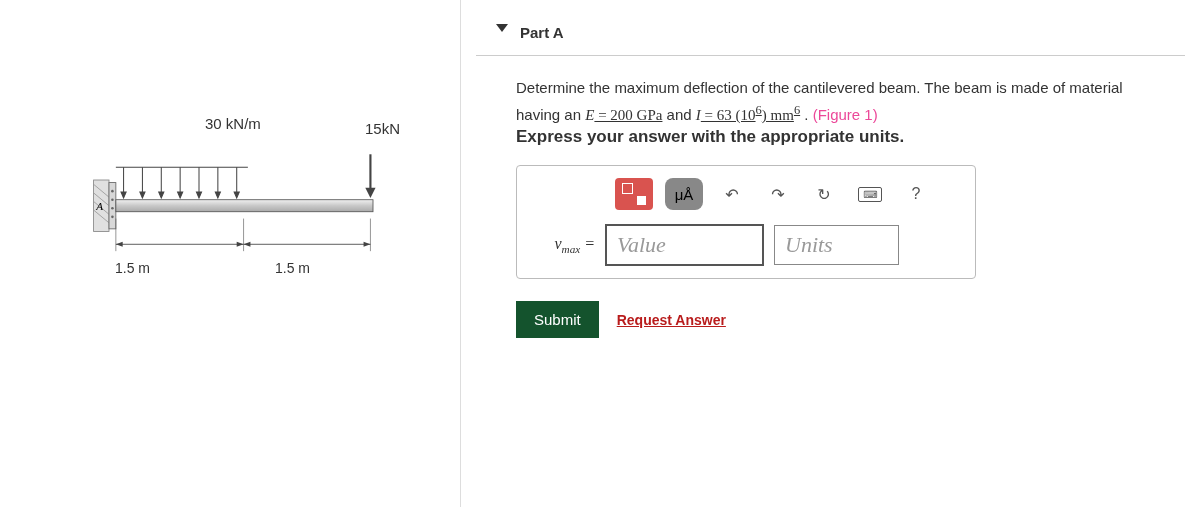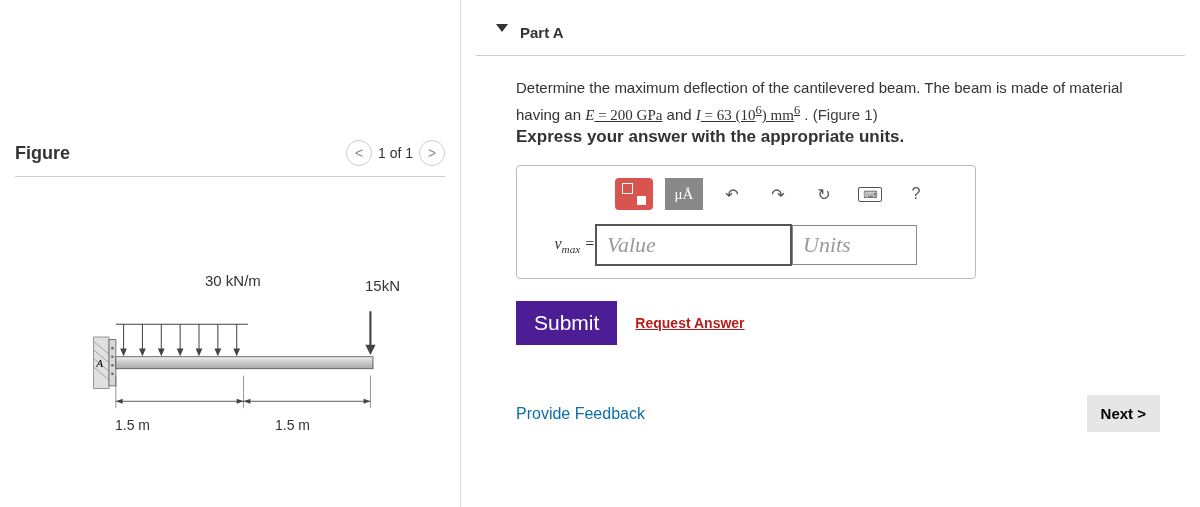--- a/index.html
+++ b/index.html
@@ -19,62 +19,54 @@
     .point-load-label { position: absolute; top: 10px; left: 350px; font-size: 15px; }
     
     .beam-diagram { position: absolute; top: 40px; left: 40px; width: 360px; height: 120px; }
     
     .part-header { display: flex; align-items: flex-start; gap: 12px; padding: 14px 20px; border-bottom: 1px solid #ccc; }
     .caret-down { width: 0; height: 0; border-left: 6px solid transparent; border-right: 6px solid transparent; border-top: 8px solid #333; }
     .part-title { font-weight: bold; font-size: 15px; }
     
     .part-body { padding: 20px 20px 0 40px; }
     .problem-text { line-height: 1.6; font-size: 15px; }
-    .figure-link { color: #404040; }
+    .figure-link { color: #ec4899; }
     .instruction { font-weight: bold; margin-top: 0; font-size: 17px; }
     
     .answer-box { border: 1px solid #bbb; border-radius: 4px; padding: 12px 18px; margin-top: 18px; width: 460px; }
     .toolbar { display: flex; align-items: center; gap: 12px; margin-left: 80px; margin-bottom: 14px; }
     .tool-icon { width: 34px; height: 30px; display: flex; align-items: center; justify-content: center; font-size: 16px; color: #555; }
     .tool-btn-red { background: #d9534f; border-radius: 4px; width: 38px; height: 32px; display: flex; align-items: center; justify-content: center; position: relative; }
     .tool-btn-red::before { content: ''; position: absolute; top: 5px; left: 7px; width: 9px; height: 9px; border: 1px solid #fff; }
     .tool-btn-red::after { content: ''; position: absolute; bottom: 5px; right: 7px; width: 9px; height: 9px; background: #fff; }
-    .tool-btn-gray { background: #888; color: #ffffff; border-radius: 0; width: 38px; height: 32px; display: flex; align-items: center; justify-content: center; font-size: 15px; font-family: Liberation Serif, serif; }
+    .tool-btn-gray { background: #888; color: #000000; border-radius: 8px; width: 38px; height: 32px; display: flex; align-items: center; justify-content: center; font-size: 15px; }
     .keyboard-icon { border: 1px solid #555; border-radius: 2px; padding: 1px 4px; font-size: 10px; letter-spacing: -1px; }
     
-    .input-row { display: flex; align-items: center; }
+    .input-row { display: flex; align-items: center; gap: 10px; }
     .var-label { font-style: italic; font-family: 'Times New Roman', serif; font-size: 16px; width: 60px; text-align: right; }
     .value-input, .units-input { border: 1px solid #888; font-family: 'Times New Roman', serif; font-style: italic; font-size: 22px; color: #999; padding: 6px 10px; }
-    .value-input { width: 197px; border-width: 2px; border-color: #555; }
+    .value-input { width: 159px; border-width: 2px; border-color: #555; }
     .units-input { width: 125px; }
     
     .action-row { display: flex; align-items: center; gap: 18px; margin-top: 22px; margin-left: 0px; }
-    .submit-btn { background: #4c1d95; color: #fff; border: none; padding: 10px 18px; font-size: 21px; cursor: pointer; }
+    .submit-btn { background: #14532d; color: #fff; border: none; padding: 10px 18px; font-size: 15px; cursor: pointer; }
     .request-link { color: #b91c1c; text-decoration: underline; font-weight: bold; font-size: 14px; cursor: pointer; }
     
     .footer-row { display: flex; justify-content: space-between; align-items: center; margin-top: 50px; padding: 0 5px 0 0; }
     .feedback-link { color: #0b6fa4; font-size: 16px; cursor: pointer; }
     .next-btn { background: #e6e6e6; border: none; padding: 10px 14px; font-size: 15px; cursor: pointer; font-weight: bold; }
     
     .math { font-family: 'Times New Roman', serif; font-style: italic; }
     .math-rm { font-style: normal; text-decoration: underline; }
   </style>
 </head>
 <body>
 
 <div class="container">
   <div class="left-panel">
-    <div class="figure-header">
-      <div class="figure-title">Figure</div>
-      <div class="pager">
-        <div class="pager-btn">&lt;</div>
-        <span>1 of 1</span>
-        <div class="pager-btn">&gt;</div>
-      </div>
-    </div>
 
     <div class="figure-image">
       <div class="dist-load-label">30 kN/m</div>
       <div class="point-load-label">15kN</div>
       <svg class="beam-diagram" viewBox="0 0 360 140">
 
         <rect x="15" y="35" width="18" height="60" fill="#e0e0e0" stroke="#888"></rect>
         <line x1="15" y1="40" x2="33" y2="55" stroke="#999"></line>
         <line x1="15" y1="50" x2="33" y2="65" stroke="#999"></line>
         <line x1="15" y1="60" x2="33" y2="75" stroke="#999"></line>
@@ -163,19 +155,15 @@
           <div class="value-input">Value</div>
           <div class="units-input">Units</div>
         </div>
       </div>
 
       <div class="action-row">
         <button class="submit-btn">Submit</button>
         <span class="request-link">Request Answer</span>
       </div>
 
-      <div class="footer-row">
-        <span class="feedback-link">Provide Feedback</span>
-        <button class="next-btn">Next &gt;</button>
-      </div>
     </div>
   </div>
 </div>
 
 </body></html>

